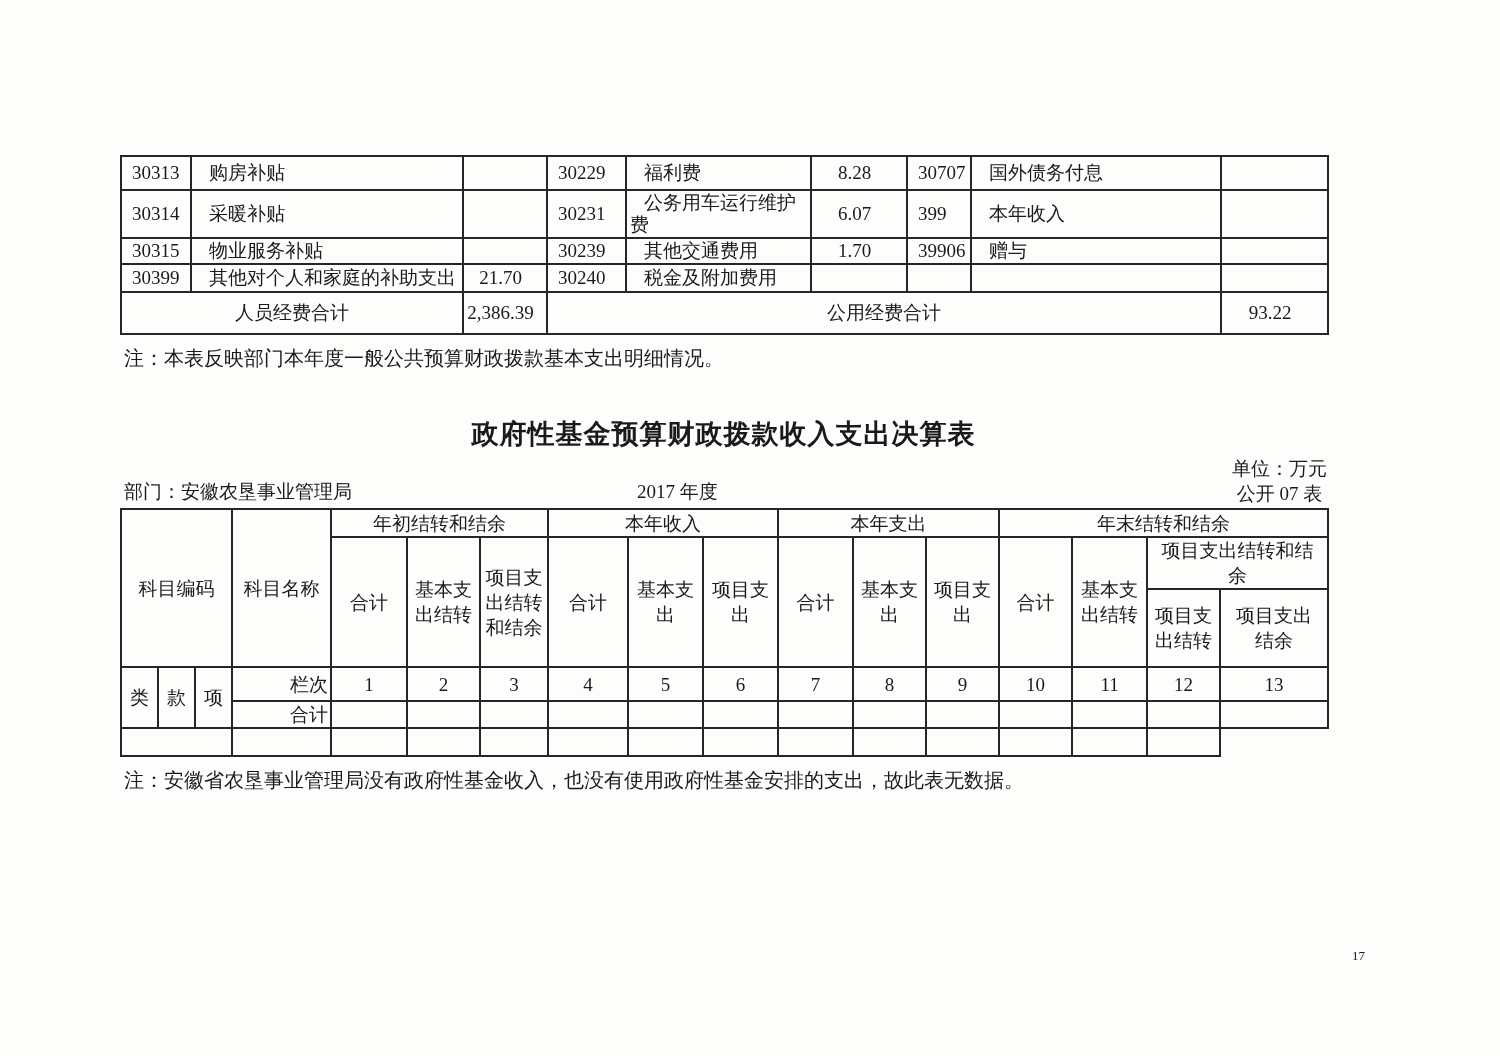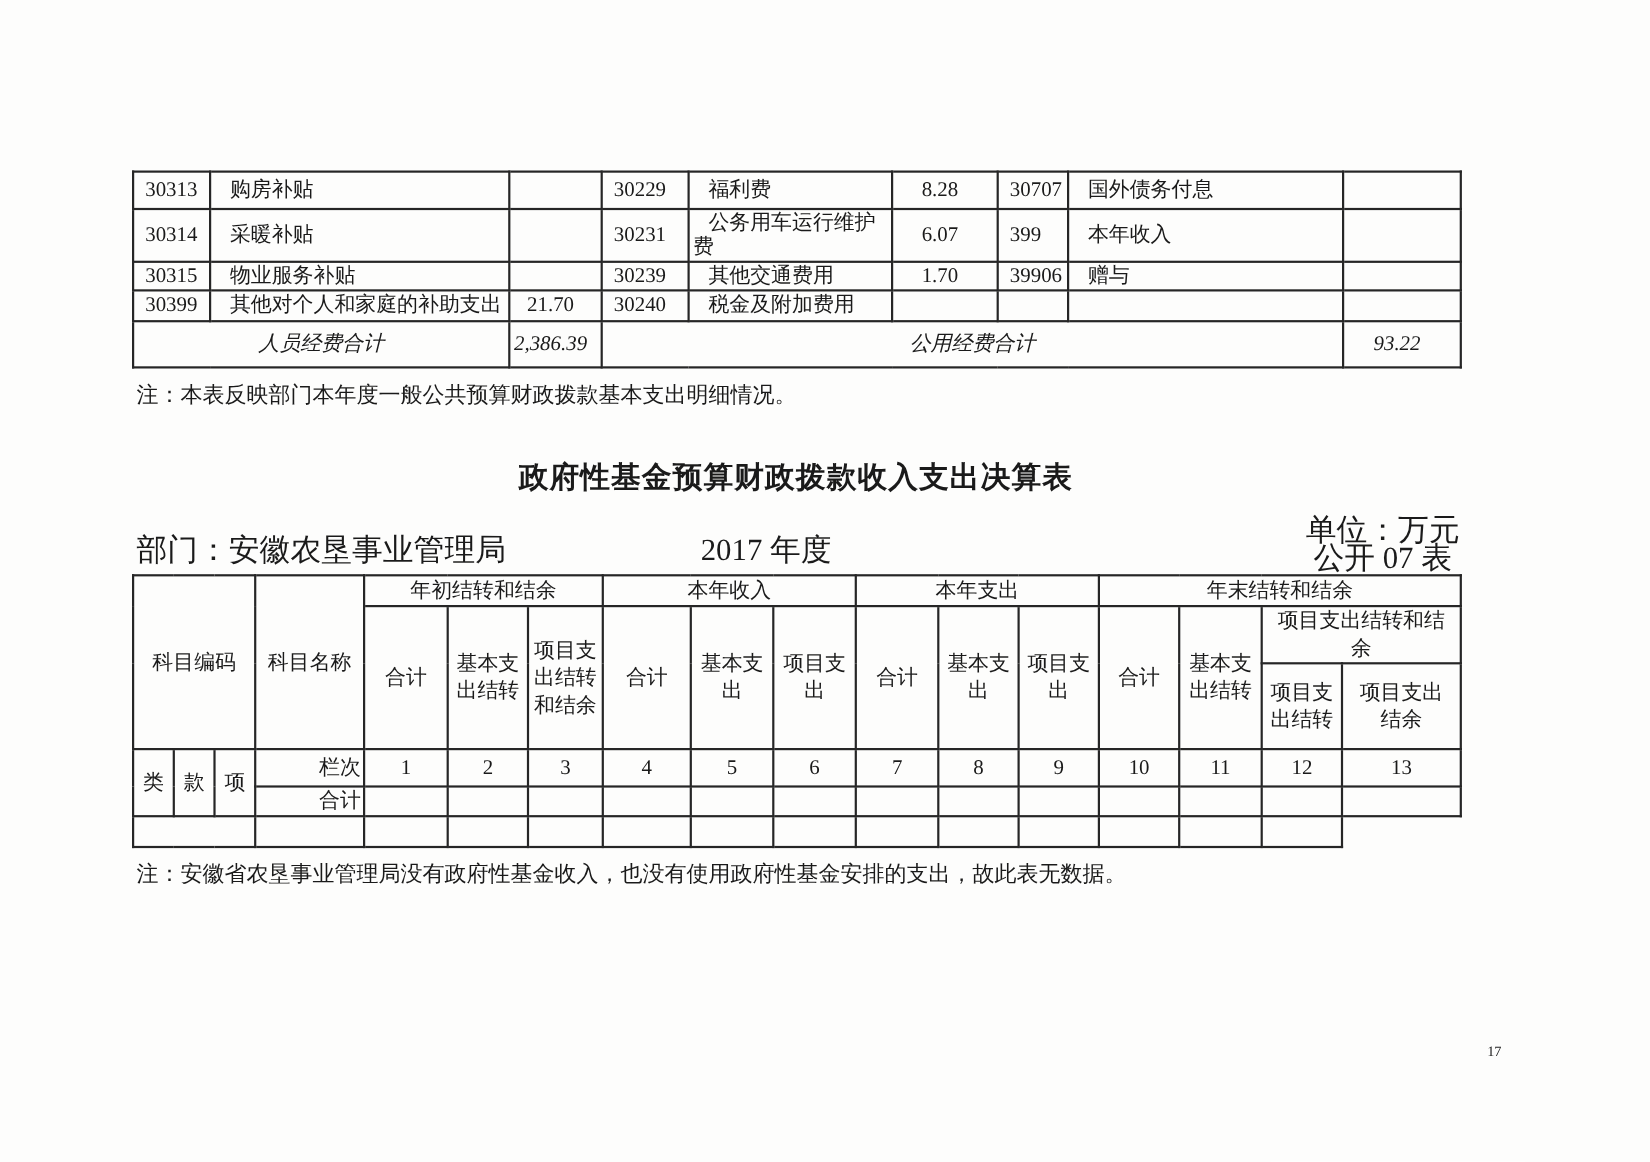--- a/index.html
+++ b/index.html
@@ -13,29 +13,29 @@
   .content { position:absolute; left:120px; top:155px; width:1207px; }
 
   table { border-collapse:collapse; table-layout:fixed; }
   .t1 { width:1207px; font-size:19px; }
   .t1 td { border:2px solid #262626; padding:0; vertical-align:middle; line-height:22px; overflow:hidden;margin-top:40px; }
   .t1 .code { padding-left:10px; text-align:left; }
   .t1 .name { padding:1px 3px; text-indent:14px; text-align:left; }
   .t1 .val  { text-align:center; padding-right:9px; }
   .t1 .total-label { text-align:center; }
   .t1 tr.r1 { height:34px; } .t1 tr.r2 { height:43px; } .t1 tr.r3 { height:16px; }
-  .t1 tr.r4 { height:28px;border-radius:13px; } .t1 tr.r5 { height:47px; } .t1 tr.r6 { height:42px;font-style:italic; }
+  .t1 tr.r4 { height:28px;border-radius:13px; } .t1 tr.r5 { height:47px; } .t1 tr.r6 { height:42px; }
 
   .note { font-size:20px; margin:10px 0 0 4px; }
 
   .title2 {
     font-size:27px; font-weight:bold; text-align:center; margin:44px 0 0 0;
     letter-spacing:1px; font-family:"Liberation Sans","DejaVu Sans",sans-serif;
   }
-  .meta { position:relative; height:52px; margin-top:18px; font-size:28px; }
+  .meta { position:relative; height:52px; margin-top:4px; font-size:19px; }
   .meta-right { position:absolute; right:0; top:0; text-align:center; line-height:25px; }
   .meta-left  { position:absolute; left:4px; bottom:3px; }
   .meta-center{ position:absolute; left:517px; bottom:3px; }
 
   .t2 { width:1207px; font-size:19px; }
   .t2 th, .t2 td {
     border:2px solid #262626; font-weight:normal; text-align:center;
     vertical-align:middle; padding:0 2px; line-height:25px; overflow:hidden;
   }
   .t2 tr.h1 { height:28px; } .t2 tr.h2 { height:50px; } .t2 tr.h3 { height:78px; }

